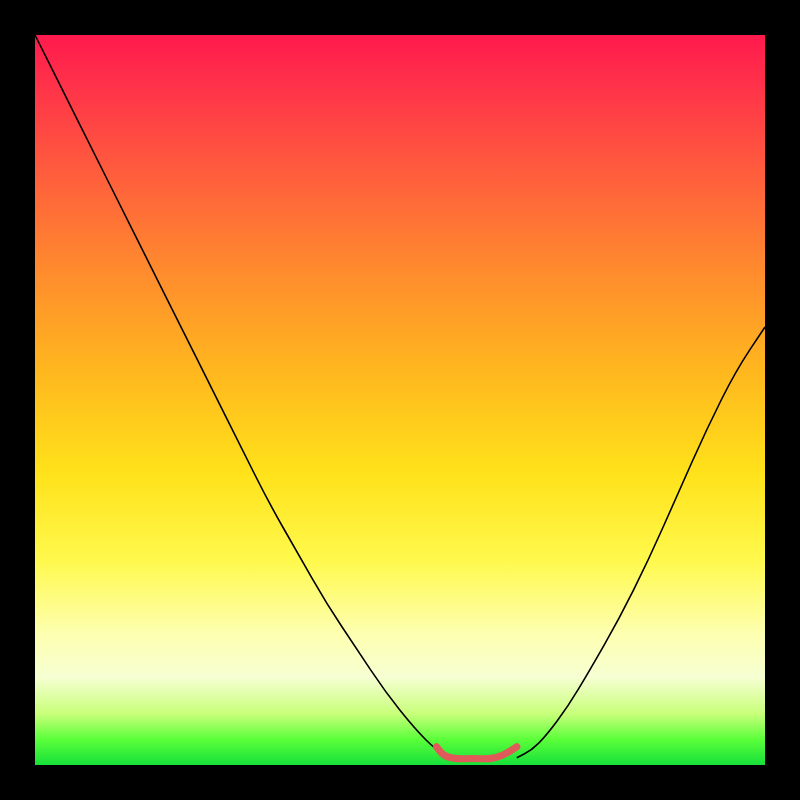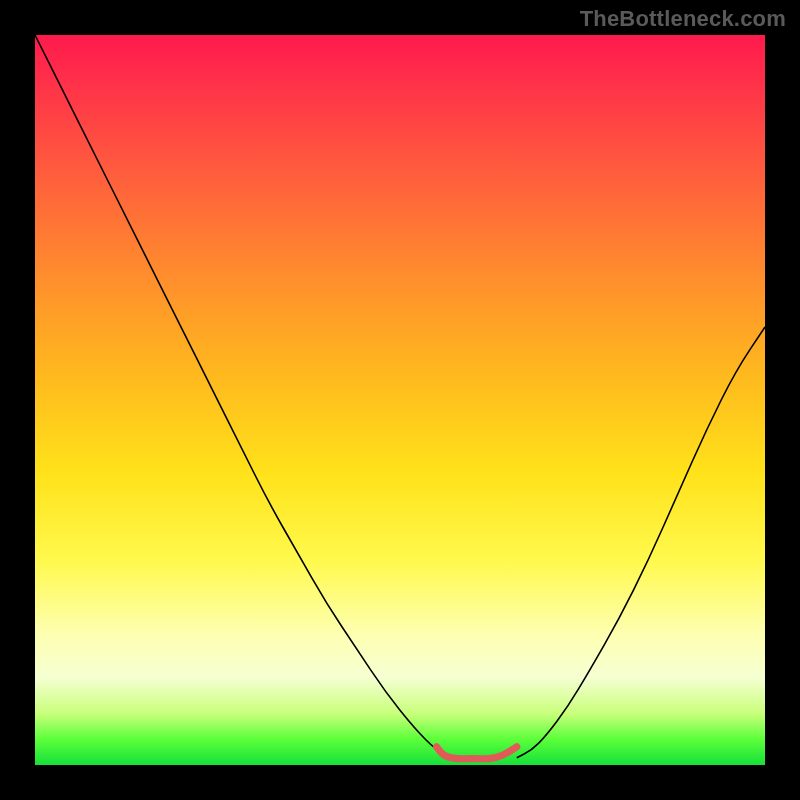--- a/index.html
+++ b/index.html
@@ -71,21 +71,20 @@
     fill: none;
     stroke: #e15a5a;
     stroke-width: 7;
     stroke-linecap: round;
   }
 </style>
 </head>
 <body>
 
 <div class="frame">
-  <div class="watermark">TheBottleneck.com</div>
 
   <div class="plot-wrap">
     <div class="gradient-bg"></div>
     <svg class="curves" viewBox="0 0 730 730" preserveAspectRatio="none">
       <path id="left-curve" class="curve-black" d="M 0 0 Q 0 0 14.6 29.19999999999999 Q 29.2 58.39999999999998 43.8 87.60000000000002 Q 58.4 116.80000000000007 73 146.00000000000006 Q 87.6 175.20000000000005 102.19999999999999 204.4 Q 116.8 233.59999999999997 131.4 262.79999999999995 Q 146 292 160.6 321.2 Q 175.2 350.4 189.8 379.6 Q 204.4 408.8 219 438 Q 233.6 467.2 248.2 492.75 Q 262.8 518.3 277.4 543.8499999999999 Q 292 569.4 306.6 591.3 Q 321.2 613.2 335.79999999999995 635.1 Q 350.4 657 365 675.25 Q 379.6 693.5 390.55000000000007 704.45 Q 401.50000000000006 715.4 408.8 719.05 L 416.09999999999997 722.7"></path>
       <path id="right-curve" class="curve-black" d="M 481.8 722.7 Q 481.8 722.7 489.1 719.05 Q 496.40000000000003 715.4 503.7 708.0999999999999 Q 510.99999999999994 700.8 521.9499999999999 686.2 Q 532.9 671.6 543.8499999999999 653.35 Q 554.8 635.1 569.4 609.55 Q 584 584 598.5999999999999 554.8 Q 613.1999999999999 525.6 627.8 492.75 Q 642.4 459.9 657 427.04999999999995 Q 671.6 394.2 686.2 365 Q 700.8 335.79999999999995 715.4 313.9 L 730 292"></path>
       <path id="valley" class="valley-red" d="M 401.50000000000006 711.75 Q 401.50000000000006 711.75 405.15000000000003 716.495 Q 408.8 721.24 416.1 722.7 Q 423.4 724.16 430.7 723.795 Q 438 723.43 445.3 723.795 Q 452.6 724.16 459.9 722.7 Q 467.2 721.24 474.5 716.495 L 481.8 711.75"></path>
     </svg>
   </div>
 </div>

